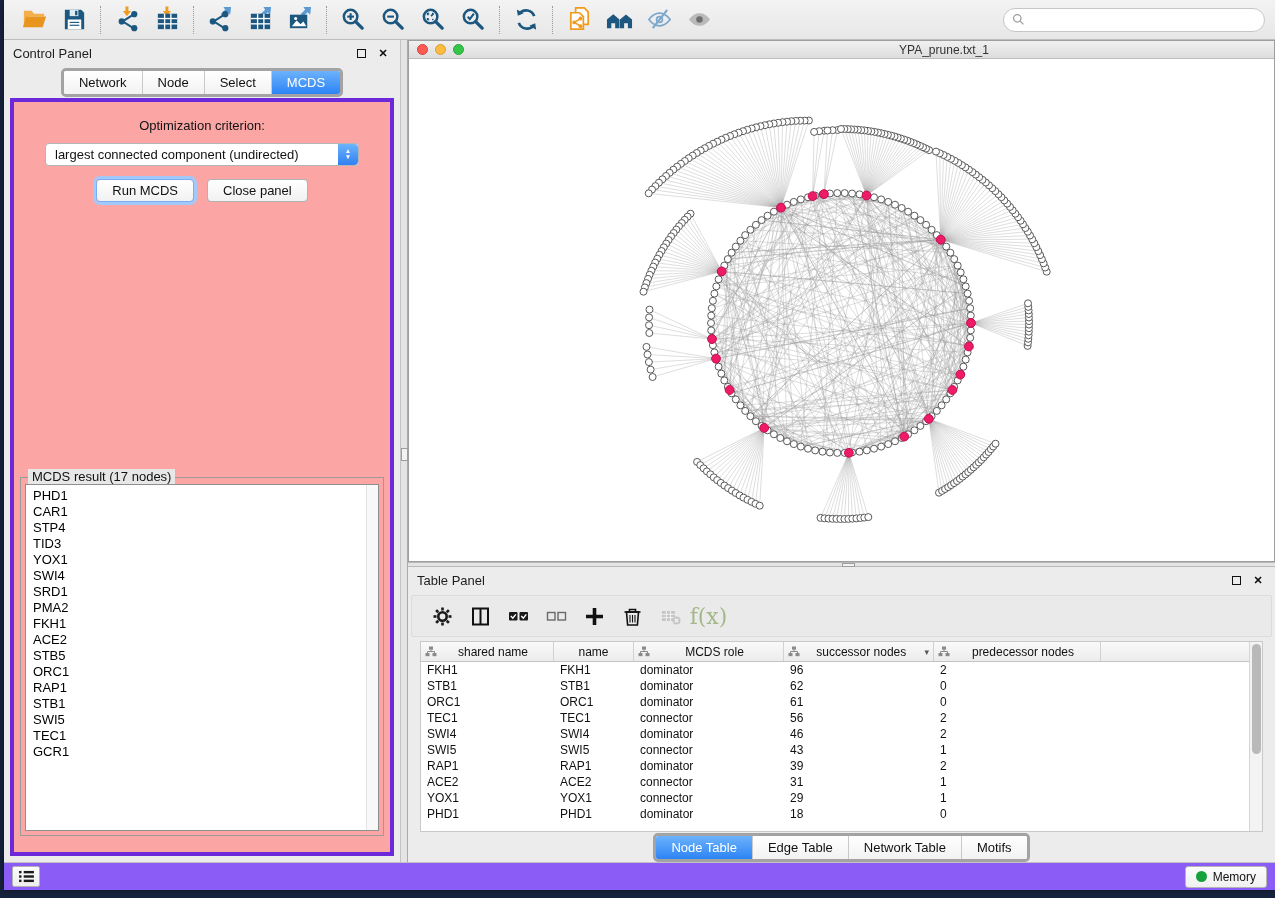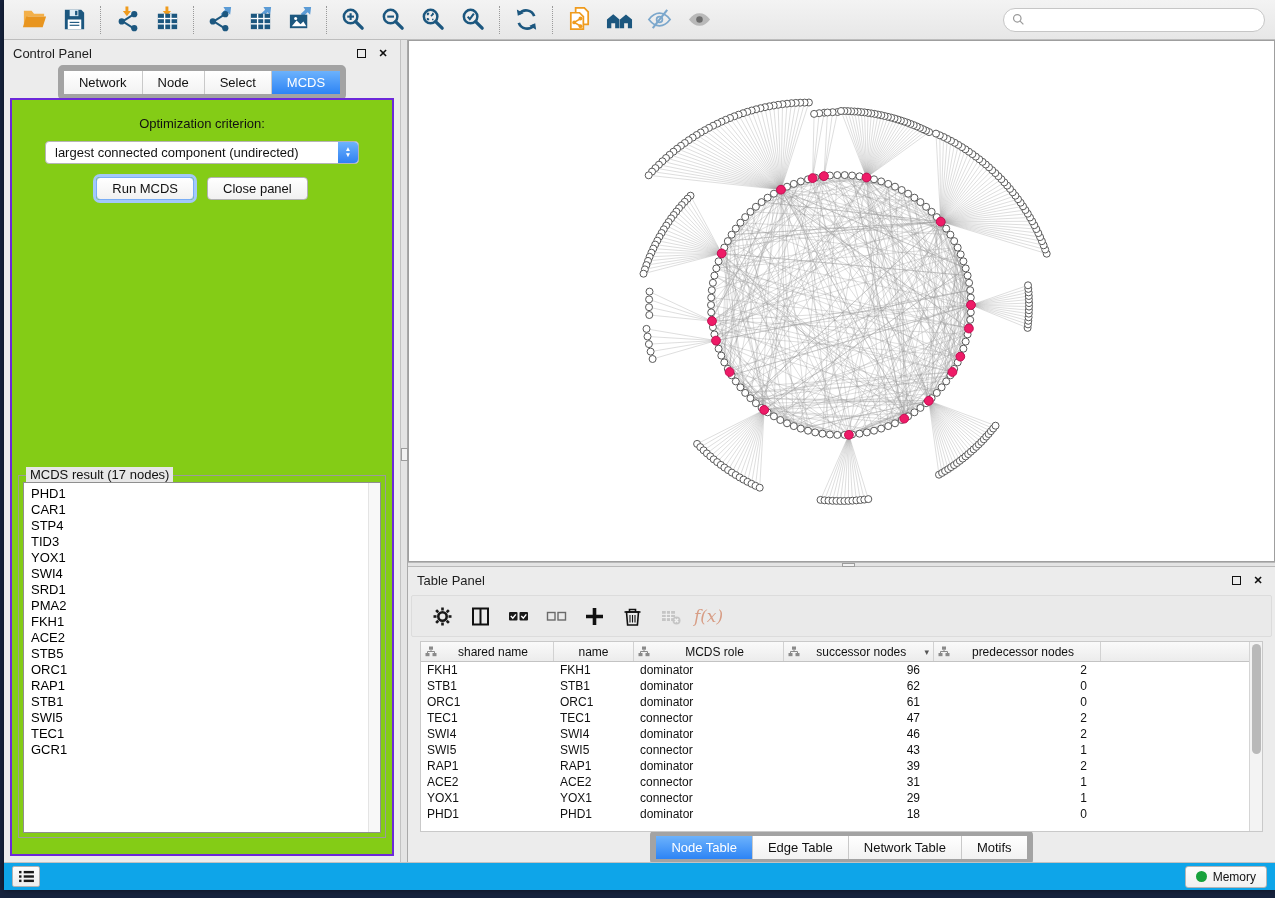--- a/index.html
+++ b/index.html
@@ -23,25 +23,25 @@
   .vsplit { width:8px; background:#e4e4e4; border-left:1px solid #c2c2c2; border-right:1px solid #a9a9a9; position:relative; flex:none; }
   .vsplit .grip { position:absolute; top:408px; left:0; width:7px; height:13px; background:#f2f2f2; border:1px solid #9d9d9d; }
 
   
   .cpanel { width:396px; flex:none; background:#ececec; display:flex; flex-direction:column; }
   .phead { height:26px; display:flex; align-items:center; padding:0 9px; flex:none; }
   .phead .ptitle { font-size:13px; color:#1d1d1d; flex:1; }
   .wicon { width:16px; height:14px; display:flex; align-items:center; justify-content:center; color:#111; font-size:11px; margin-left:6px; cursor:default; }
   .floatbox { width:9px; height:9px; border:1.5px solid #111; }
   .tabrow { height:32px; display:flex; align-items:center; justify-content:center; flex:none; }
-  .segctl { display:inline-flex; background:#fff; border:6px solid #a3a3a3; border-radius:5px; overflow:hidden; }
+  .segctl { display:inline-flex; background:#fff; border:3px solid #a3a3a3; border-radius:5px; overflow:hidden; }
   .seg { padding:4px 15px; font-size:13px; color:#111; border-left:1px solid #c9c9c9; cursor:default; background:linear-gradient(#ffffff,#f2f2f2); }
   .seg:first-child { border-left:none; }
   .seg.active { background:linear-gradient(#6cb2fc,#2d84f5); color:#fff; }
-  .cbody { flex:1; margin:0 6px 6px 6px; background:#84cc16; border:2px solid #6d28d9; display:flex; flex-direction:column; min-height:0; }
+  .cbody { flex:1; margin:0 6px 6px 6px; background:#fca5a5; border:4px solid #6d28d9; display:flex; flex-direction:column; min-height:0; }
   .optlabel { text-align:center; font-size:13px; color:#111; margin-top:16px; }
   .selwrap { position:relative; width:314px; margin:10px auto 0 auto; height:23px; background:#fff; border:1px solid #b5b5b5; border-radius:4px; font-size:13px; color:#111; display:flex; align-items:center; padding:0 26px 0 9px; cursor:default; }
   .stepper { position:absolute; right:0px; top:0px; bottom:0px; width:20px; border-radius:0 4px 4px 0; background:linear-gradient(#6db3fd,#3080f2); display:flex; flex-direction:column; align-items:center; justify-content:center; color:#fff; }
   .stepper span { font-size:6.5px; line-height:6px; }
   .btnrow { display:flex; justify-content:center; gap:13px; margin-top:13px; }
   .btn { font-size:13px; color:#111; background:linear-gradient(#ffffff,#f1f1f1); border:1px solid #b2b2b2; border-radius:4px; padding:3px 15px; }
   .btn.focus { box-shadow:0 0 0 3px #a3c8fa; border-color:#7aaef5; }
   .resultgroup { position:relative; margin:275px 6px 16px 6px; height:368px; border:1px solid #9b9b9b; }
   .grouptitle { position:absolute; top:-9px; left:7px; background:#e7e7e7; padding:0 4px; font-size:13px; color:#111; }
   .listbox { position:absolute; left:4px; right:4px; top:6px; bottom:4px; background:#fff; border:1px solid #8f8f8f; overflow:hidden; }
@@ -63,37 +63,37 @@
 
   .hsplit { height:5px; background:#e4e4e4; border-top:1px solid #b9b9b9; border-bottom:1px solid #b9b9b9; position:relative; flex:none; }
   .hsplit .grip { position:absolute; left:50%; top:0; width:13px; height:4px; background:#f2f2f2; border:1px solid #9d9d9d; }
 
   
   .tpanel { flex:1; background:#ececec; display:flex; flex-direction:column; min-height:0; }
   .ttoolbar { height:42px; margin:2px 3px 0 3px; background:#eaeaea; border:1px solid #dcdcdc; border-radius:2px; display:flex; align-items:center; padding-left:16px; gap:9px; flex:none; }
   .titem { width:29px; height:30px; border:none; background:transparent; display:flex; align-items:center; justify-content:center; padding:0; }
   .titem svg { width:21px; height:21px; }
   .titem.dim { opacity:.45; }
-  .fx { font-family:"DejaVu Serif",serif; font-style:italic; font-size:17px; color:#c2410c; }
+  .fx { font-family:"DejaVu Serif",serif; font-size:22px; color:#4d7c0f; }
   .tablewrap { margin:4px 12px 0 12px; flex:1; background:#fff; border:1px solid #c9c9c9; position:relative; display:flex; flex-direction:column; min-height:0; }
   .thead { height:20px; background:linear-gradient(#fafafa,#ececec); border-bottom:1px solid #c3c3c3; display:flex; flex:none; }
   .th { display:flex; align-items:center; border-right:1px solid #d2d2d2; font-size:12px; color:#111; padding:0 4px; position:relative; }
   .th .lab { flex:1; text-align:center; }
   .th svg { width:12px; height:11px; flex:none; }
   .th .sort { font-size:9px; color:#555; margin-left:2px; }
   .tbody { flex:1; overflow:hidden; position:relative; }
   .tr { display:flex; height:16px; align-items:center; }
   .td { font-size:12px; color:#111; padding:0 6px; white-space:nowrap; overflow:hidden; }
-  .td.num { text-align:right; padding-right:14px; }
+  .td.num { padding-right:14px; }
   .vscroll { position:absolute; right:0; top:0; bottom:0; width:13px; background:#f3f3f3; border-left:1px solid #d5d5d5; }
   .vscroll .thumb { position:absolute; left:1.5px; right:1.5px; top:2px; height:58%; background:#b9b9b9; border-radius:5px; }
   .ttabs { height:30px; display:flex; align-items:center; justify-content:center; flex:none; }
 
   
-  .statusbar { height:28px; background:#0ea5e9; border-top:1px solid #c2c2c2; display:flex; align-items:center; padding:0 8px; flex:none; }
+  .statusbar { height:28px; background:#8b5cf6; border-top:1px solid #c2c2c2; display:flex; align-items:center; padding:0 8px; flex:none; }
   .menu-btn { width:28px; height:21px; background:linear-gradient(#fdfdfd,#ededed); border:1px solid #b2b2b2; border-radius:2px; display:flex; align-items:center; justify-content:center; }
   .menu-btn svg { width:15px; height:13px; }
   .membtn { margin-left:auto; display:flex; align-items:center; gap:6px; background:linear-gradient(#fcfcfc,#f0f0f0); border:1px solid #b5b5b5; border-radius:3px; padding:3px 10px; font-size:12px; color:#111; }
   .memdot { width:11px; height:11px; border-radius:50%; }
 </style>
 </head>
 <body>
 
 <div class="app">
 
@@ -356,20 +356,28 @@
       </div>
     </div>
 
     <div class="vsplit">
         <div class="grip"></div>
       </div>
 
     <div class="rightcol">
 
       <div class="netframe">
+        <div class="nettitle">
+          <div class="lights">
+            <span class="light red"></span>
+            <span class="light yellow"></span>
+            <span class="light green"></span>
+          </div>
+          <span class="ntext">YPA_prune.txt_1</span>
+        </div>
         <div class="netcanvas">
           <svg id="graph" width="865" height="503">
               <path d="M372.0 148.7L318.8 327.9M372.0 148.7L302.8 278.8M372.0 148.7L541.4 334.3M372.0 148.7L384.8 385.1M372.0 148.7L428.3 393.9M372.0 148.7L378.0 382.3M372.0 148.7L302.8 278.8M372.0 148.7L511.4 161.1M372.0 148.7L556.7 227.4M372.0 148.7L457.8 136.6M372.0 148.7L406.2 136.6M372.0 148.7L561.8 271.4M372.0 148.7L399.0 389.7M372.0 148.7L364.9 375.3M372.0 148.7L352.6 161.1M372.0 148.7L428.3 134.1M372.0 148.7L537.2 187.6M372.0 148.7L532.6 346.3M372.0 148.7L505.4 371.3M372.0 148.7L499.1 375.3M372.0 148.7L309.6 220.3M372.0 148.7L413.5 135.3M372.0 148.7L499.1 375.3M372.0 148.7L556.7 227.4M372.0 148.7L443.1 393.5M372.0 148.7L556.7 300.6M372.0 148.7L399.9 61.5M372.0 148.7L395.6 61.6M372.0 148.7L391.2 61.7M372.0 148.7L386.8 61.9M372.0 148.7L382.4 62.2M372.0 148.7L378.0 62.7M372.0 148.7L373.5 63.2M372.0 148.7L369.1 63.8M372.0 148.7L364.7 64.5M372.0 148.7L360.3 65.3M372.0 148.7L355.9 66.2M372.0 148.7L351.5 67.2M372.0 148.7L347.1 68.3M372.0 148.7L342.7 69.5M372.0 148.7L338.3 70.8M372.0 148.7L334.0 72.2M372.0 148.7L329.6 73.7M372.0 148.7L325.3 75.3M372.0 148.7L321.0 77.0M372.0 148.7L316.7 78.8M372.0 148.7L312.5 80.7M372.0 148.7L308.3 82.7M372.0 148.7L304.1 84.7M372.0 148.7L299.9 86.9M372.0 148.7L295.8 89.2M372.0 148.7L291.7 91.5M372.0 148.7L287.7 94.0M372.0 148.7L283.7 96.6M372.0 148.7L279.7 99.2M372.0 148.7L275.8 102.0M372.0 148.7L271.9 104.8M372.0 148.7L268.1 107.7M372.0 148.7L264.4 110.7M372.0 148.7L260.6 113.8M372.0 148.7L257.0 117.0M372.0 148.7L253.4 120.3M372.0 148.7L249.9 123.7M372.0 148.7L246.4 127.1M372.0 148.7L243.0 130.6M372.0 148.7L239.7 134.3M403.6 137.1L472.2 387.6M403.6 137.1L532.6 181.7M403.6 137.1L364.9 152.7M403.6 137.1L352.6 366.9M403.6 137.1L554.4 220.3M403.6 137.1L420.9 134.5M403.6 137.1L302.0 264.0M403.6 137.1L443.1 393.5M403.6 137.1L415.2 71.7M403.6 137.1L410.2 72.2M403.6 137.1L405.1 72.9M415.0 135.1L420.9 134.5M415.0 135.1L302.2 271.4M415.0 135.1L562.0 264.0M415.0 135.1L315.3 321.4M415.0 135.1L309.6 307.7M415.0 135.1L352.6 366.9M415.0 135.1L391.8 387.6M415.0 135.1L505.4 371.3M415.0 135.1L428.6 71.0M415.0 135.1L423.6 71.2M415.0 135.1L418.5 71.5M457.5 136.5L479.2 385.1M457.5 136.5L450.5 135.3M457.5 136.5L492.7 379.0M457.5 136.5L315.3 206.6M457.5 136.5L541.4 334.3M457.5 136.5L517.1 165.8M457.5 136.5L505.4 371.3M457.5 136.5L406.2 136.6M457.5 136.5L561.8 256.6M457.5 136.5L302.8 249.2M457.5 136.5L561.2 249.2M457.5 136.5L511.4 161.1M457.5 136.5L551.7 314.6M457.5 136.5L443.1 134.5M457.5 136.5L378.0 145.7M457.5 136.5L331.4 346.3M457.5 136.5L413.5 392.7M457.5 136.5L318.8 327.9M457.5 136.5L472.2 387.6M457.5 136.5L326.8 340.4M457.5 136.5L336.2 351.9M457.5 136.5L545.2 200.1M457.5 136.5L520.1 91.1M457.5 136.5L517.0 89.6M457.5 136.5L514.0 88.2M457.5 136.5L510.9 86.8M457.5 136.5L507.8 85.4M457.5 136.5L504.7 84.1M457.5 136.5L501.5 82.9M457.5 136.5L498.4 81.7M457.5 136.5L495.2 80.6M457.5 136.5L491.9 79.5M457.5 136.5L488.7 78.5M457.5 136.5L485.5 77.5M457.5 136.5L482.2 76.6M457.5 136.5L478.9 75.8M457.5 136.5L475.6 75.0M457.5 136.5L472.3 74.2M457.5 136.5L469.0 73.6M457.5 136.5L465.7 72.9M457.5 136.5L462.3 72.4M457.5 136.5L459.0 71.9M457.5 136.5L455.6 71.4M457.5 136.5L452.3 71.1M457.5 136.5L448.9 70.7M457.5 136.5L445.5 70.5M457.5 136.5L442.2 70.3M457.5 136.5L438.8 70.1M457.5 136.5L435.4 70.0M457.5 136.5L432.0 70.0M531.7 180.6L420.9 134.5M531.7 180.6L548.7 206.6M531.7 180.6L537.2 340.4M531.7 180.6L560.1 286.2M531.7 180.6L443.1 134.5M531.7 180.6L479.2 385.1M531.7 180.6L457.8 136.6M531.7 180.6L318.8 200.1M531.7 180.6L551.7 213.4M531.7 180.6L561.2 249.2M531.7 180.6L511.4 161.1M531.7 180.6L352.6 161.1M531.7 180.6L305.4 293.4M531.7 180.6L561.8 271.4M531.7 180.6L318.8 200.1M531.7 180.6L341.4 170.8M531.7 180.6L352.6 161.1M531.7 180.6L341.4 357.2M531.7 180.6L322.6 193.7M531.7 180.6L561.2 249.2M531.7 180.6L435.7 393.9M531.7 180.6L315.3 206.6M531.7 180.6L492.7 379.0M531.7 180.6L499.1 152.7M531.7 180.6L378.0 382.3M531.7 180.6L303.9 286.2M531.7 180.6L443.1 393.5M531.7 180.6L341.4 357.2M531.7 180.6L302.8 249.2M531.7 180.6L322.6 193.7M531.7 180.6L637.7 212.7M531.7 180.6L636.2 208.5M531.7 180.6L634.6 204.3M531.7 180.6L632.9 200.2M531.7 180.6L631.1 196.1M531.7 180.6L629.3 192.1M531.7 180.6L627.3 188.1M531.7 180.6L625.3 184.2M531.7 180.6L623.2 180.3M531.7 180.6L621.0 176.5M531.7 180.6L618.8 172.7M531.7 180.6L616.4 169.0M531.7 180.6L614.0 165.3M531.7 180.6L611.6 161.7M531.7 180.6L609.0 158.2M531.7 180.6L606.4 154.7M531.7 180.6L603.7 151.3M531.7 180.6L601.0 147.9M531.7 180.6L598.2 144.6M531.7 180.6L595.3 141.4M531.7 180.6L592.4 138.2M531.7 180.6L589.4 135.2M531.7 180.6L586.3 132.1M531.7 180.6L583.2 129.2M531.7 180.6L580.0 126.3M531.7 180.6L576.8 123.5M531.7 180.6L573.5 120.8M531.7 180.6L570.2 118.2M531.7 180.6L566.8 115.6M531.7 180.6L563.4 113.1M531.7 180.6L559.9 110.7M531.7 180.6L556.4 108.3M531.7 180.6L552.9 106.1M531.7 180.6L549.3 103.9M531.7 180.6L545.7 101.8M531.7 180.6L542.0 99.8M531.7 180.6L538.3 97.9M531.7 180.6L534.6 96.0M531.7 180.6L530.8 94.3M531.7 180.6L527.0 92.6M562.0 264.0L450.5 135.3M562.0 264.0L561.8 256.6M562.0 264.0L371.3 149.0M562.0 264.0L305.4 293.4M562.0 264.0L406.2 136.6M562.0 264.0L561.2 278.8M562.0 264.0L486.0 382.3M562.0 264.0L322.6 334.3M562.0 264.0L541.4 193.7M562.0 264.0L554.4 307.7M562.0 264.0L318.8 327.9M562.0 264.0L322.6 334.3M562.0 264.0L527.8 176.1M562.0 264.0L541.4 193.7M562.0 264.0L492.7 379.0M562.0 264.0L364.9 375.3M562.0 264.0L618.6 286.9M562.0 264.0L619.0 283.4M562.0 264.0L619.3 279.8M562.0 264.0L619.6 276.3M562.0 264.0L619.8 272.7M562.0 264.0L619.9 269.2M562.0 264.0L620.0 265.6M562.0 264.0L620.0 262.1M562.0 264.0L619.9 258.5M562.0 264.0L619.8 255.0M562.0 264.0L619.6 251.4M562.0 264.0L619.3 247.9M562.0 264.0L619.0 244.3M559.9 287.5L305.4 234.6M559.9 287.5L450.5 392.7M559.9 287.5L346.9 362.2M559.9 287.5L517.1 362.2M559.9 287.5L364.9 152.7M559.9 287.5L522.6 170.8M559.9 287.5L307.3 227.4M559.9 287.5L551.7 213.4M559.9 287.5L537.2 340.4M559.9 287.5L364.9 152.7M551.3 315.6L391.8 387.6M551.3 315.6L302.0 264.0M551.3 315.6L551.7 213.4M551.3 315.6L545.2 200.1M551.3 315.6L305.4 293.4M551.3 315.6L309.6 220.3M551.3 315.6L554.4 307.7M551.3 315.6L560.1 241.8M543.4 331.0L554.4 307.7M543.4 331.0L548.7 321.4M543.4 331.0L331.4 346.3M543.4 331.0L336.2 351.9M543.4 331.0L302.8 278.8M543.4 331.0L307.3 227.4M543.4 331.0L302.2 271.4M543.4 331.0L450.5 135.3M519.8 359.8L457.8 136.6M519.8 359.8L541.4 193.7M519.8 359.8L371.3 149.0M519.8 359.8L561.2 278.8M519.8 359.8L341.4 357.2M519.8 359.8L450.5 135.3M519.8 359.8L391.8 387.6M519.8 359.8L406.2 136.6M519.8 359.8L391.8 387.6M519.8 359.8L527.8 351.9M519.8 359.8L428.3 134.1M519.8 359.8L551.7 213.4M519.8 359.8L307.3 300.6M519.8 359.8L443.1 393.5M519.8 359.8L346.9 362.2M519.8 359.8L443.1 134.5M519.8 359.8L443.1 393.5M519.8 359.8L551.7 314.6M519.8 359.8L499.1 152.7M519.8 359.8L560.1 241.8M519.8 359.8L530.0 433.7M519.8 359.8L533.1 431.9M519.8 359.8L536.1 430.0M519.8 359.8L539.2 428.1M519.8 359.8L542.1 426.1M519.8 359.8L545.1 424.1M519.8 359.8L548.0 422.0M519.8 359.8L550.9 419.8M519.8 359.8L553.7 417.6M519.8 359.8L556.5 415.4M519.8 359.8L559.2 413.1M519.8 359.8L561.9 410.7M519.8 359.8L564.6 408.3M519.8 359.8L567.2 405.9M519.8 359.8L569.8 403.4M519.8 359.8L572.3 400.9M519.8 359.8L574.8 398.3M519.8 359.8L577.2 395.6M519.8 359.8L579.6 393.0M519.8 359.8L581.9 390.2M519.8 359.8L584.2 387.5M519.8 359.8L586.5 384.7M495.2 377.6L443.1 134.5M495.2 377.6L492.7 149.0M495.2 377.6L309.6 220.3M495.2 377.6L443.1 134.5M495.2 377.6L443.1 393.5M495.2 377.6L428.3 134.1M495.2 377.6L554.4 220.3M495.2 377.6L479.2 142.9M495.2 377.6L364.9 152.7M495.2 377.6L558.6 234.6M439.9 393.8L479.2 385.1M439.9 393.8L561.8 256.6M439.9 393.8L522.6 357.2M439.9 393.8L551.7 213.4M439.9 393.8L391.8 387.6M439.9 393.8L479.2 142.9M439.9 393.8L450.5 392.7M439.9 393.8L384.8 142.9M439.9 393.8L341.4 170.8M439.9 393.8L307.3 300.6M439.9 393.8L318.8 200.1M439.9 393.8L384.8 385.1M439.9 393.8L406.2 391.4M439.9 393.8L364.9 375.3M439.9 393.8L411.5 458.9M439.9 393.8L415.5 459.3M439.9 393.8L419.5 459.6M439.9 393.8L423.5 459.8M439.9 393.8L427.4 459.9M439.9 393.8L431.4 460.0M439.9 393.8L435.4 460.0M439.9 393.8L439.4 459.9M439.9 393.8L443.4 459.7M439.9 393.8L447.4 459.4M439.9 393.8L451.4 459.0M439.9 393.8L455.3 458.6M439.9 393.8L459.3 458.1M355.2 368.9L322.6 193.7M355.2 368.9L384.8 142.9M355.2 368.9L326.8 340.4M355.2 368.9L465.0 389.7M355.2 368.9L541.4 334.3M355.2 368.9L331.4 181.7M355.2 368.9L556.7 227.4M355.2 368.9L548.7 206.6M355.2 368.9L527.8 351.9M355.2 368.9L309.6 307.7M355.2 368.9L312.3 314.6M355.2 368.9L532.6 346.3M355.2 368.9L486.0 382.3M355.2 368.9L492.7 379.0M355.2 368.9L517.1 362.2M355.2 368.9L556.7 227.4M355.2 368.9L288.1 402.9M355.2 368.9L291.3 406.1M355.2 368.9L294.6 409.3M355.2 368.9L297.9 412.4M355.2 368.9L301.3 415.3M355.2 368.9L304.7 418.3M355.2 368.9L308.2 421.1M355.2 368.9L311.8 423.9M355.2 368.9L315.4 426.5M355.2 368.9L319.1 429.1M355.2 368.9L322.9 431.6M355.2 368.9L326.7 434.0M355.2 368.9L330.6 436.4M355.2 368.9L334.5 438.6M355.2 368.9L338.5 440.8M355.2 368.9L342.5 442.8M355.2 368.9L346.5 444.8M355.2 368.9L350.7 446.7M320.6 331.0L331.4 181.7M320.6 331.0L326.8 187.6M320.6 331.0L558.6 234.6M320.6 331.0L303.9 241.8M320.6 331.0L371.3 379.0M320.6 331.0L331.4 346.3M320.6 331.0L499.1 375.3M320.6 331.0L371.3 379.0M307.0 299.6L364.9 375.3M307.0 299.6L561.2 249.2M307.0 299.6L486.0 382.3M307.0 299.6L312.3 314.6M307.0 299.6L391.8 140.4M307.0 299.6L505.4 156.7M307.0 299.6L499.1 152.7M307.0 299.6L561.2 249.2M307.0 299.6L237.5 287.9M307.0 299.6L238.5 295.5M307.0 299.6L239.9 303.1M307.0 299.6L241.6 310.6M307.0 299.6L243.6 318.0M303.0 280.1L486.0 145.7M303.0 280.1L391.8 387.6M303.0 280.1L548.7 206.6M303.0 280.1L505.4 156.7M303.0 280.1L378.0 382.3M303.0 280.1L522.6 170.8M303.0 280.1L492.7 149.0M303.0 280.1L562.0 264.0M303.0 280.1L240.5 250.6M303.0 280.1L240.1 258.4M303.0 280.1L240.0 266.2M303.0 280.1L240.3 274.0M312.7 212.4L511.4 161.1M312.7 212.4L499.1 375.3M312.7 212.4L428.3 393.9M312.7 212.4L358.6 156.7M312.7 212.4L341.4 170.8M312.7 212.4L378.0 382.3M312.7 212.4L341.4 170.8M312.7 212.4L336.2 351.9M312.7 212.4L486.0 382.3M312.7 212.4L364.9 375.3M312.7 212.4L322.6 193.7M312.7 212.4L562.0 264.0M312.7 212.4L558.6 234.6M312.7 212.4L558.6 234.6M312.7 212.4L281.5 154.7M312.7 212.4L278.6 157.7M312.7 212.4L275.7 160.8M312.7 212.4L272.8 164.0M312.7 212.4L270.0 167.2M312.7 212.4L267.3 170.6M312.7 212.4L264.7 174.0M312.7 212.4L262.1 177.4M312.7 212.4L259.6 181.0M312.7 212.4L257.2 184.6M312.7 212.4L254.8 188.3M312.7 212.4L252.6 192.0M312.7 212.4L250.4 195.8M312.7 212.4L248.3 199.7M312.7 212.4L246.2 203.6M312.7 212.4L244.3 207.6M312.7 212.4L242.4 211.7M312.7 212.4L240.6 215.8M312.7 212.4L239.0 219.9M312.7 212.4L237.4 224.1M312.7 212.4L235.9 228.4M312.7 212.4L234.5 232.7M358.6 156.7L302.8 278.8M492.7 149.0L428.3 393.9M378.0 382.3L336.2 176.1M541.4 193.7L413.5 135.3M318.8 200.1L406.2 391.4M505.4 156.7L346.9 362.2M505.4 371.3L312.3 213.4M522.6 357.2L527.8 176.1M384.8 385.1L537.2 187.6M558.6 293.4L302.8 278.8M420.9 393.5L391.8 140.4M315.3 321.4L391.8 387.6M556.7 300.6L551.7 213.4M551.7 213.4L303.9 286.2M391.8 140.4L358.6 156.7M479.2 142.9L336.2 351.9M492.7 149.0L428.3 134.1M315.3 321.4L318.8 200.1M443.1 134.5L307.3 227.4M307.3 227.4L537.2 187.6M352.6 366.9L413.5 392.7M486.0 382.3L556.7 227.4M511.4 366.9L517.1 362.2M413.5 392.7L358.6 371.3M331.4 181.7L541.4 193.7M537.2 340.4L336.2 351.9M560.1 286.2L435.7 134.1M358.6 371.3L315.3 206.6M551.7 314.6L486.0 382.3M331.4 346.3L554.4 220.3M346.9 362.2L558.6 293.4M558.6 234.6L505.4 156.7M341.4 357.2L541.4 193.7M548.7 321.4L420.9 134.5M358.6 371.3L303.9 286.2M371.3 379.0L309.6 307.7M472.2 140.4L486.0 145.7M341.4 357.2L318.8 327.9M336.2 351.9L428.3 393.9M406.2 391.4L541.4 334.3M556.7 300.6L517.1 165.8M548.7 321.4L492.7 149.0M561.2 278.8L522.6 170.8M511.4 366.9L331.4 181.7M435.7 134.1L561.2 249.2M391.8 140.4L305.4 293.4M548.7 321.4L378.0 145.7M358.6 156.7L384.8 142.9M322.6 193.7L391.8 140.4M554.4 220.3L326.8 187.6M428.3 134.1L413.5 392.7M443.1 393.5L537.2 340.4M479.2 142.9L399.0 138.3M413.5 135.3L435.7 134.1M499.1 375.3L486.0 145.7M435.7 134.1L558.6 293.4M435.7 134.1L336.2 176.1M517.1 362.2L341.4 357.2M346.9 165.8L322.6 334.3M554.4 307.7L443.1 134.5M371.3 379.0L522.6 170.8M443.1 393.5L315.3 321.4M561.8 256.6L479.2 385.1M532.6 181.7L492.7 149.0M486.0 382.3L522.6 357.2M541.4 193.7L560.1 286.2M364.9 152.7L352.6 366.9M326.8 340.4L364.9 152.7M352.6 161.1L309.6 220.3M522.6 170.8L548.7 321.4M472.2 387.6L558.6 234.6M315.3 321.4L378.0 145.7M479.2 142.9L420.9 393.5M371.3 149.0L341.4 357.2M428.3 393.9L511.4 366.9M341.4 357.2L541.4 334.3M560.1 286.2L302.2 256.6M527.8 351.9L505.4 156.7M556.7 227.4L384.8 142.9M378.0 145.7L336.2 176.1M548.7 206.6L450.5 392.7M305.4 234.6L511.4 366.9M511.4 366.9L457.8 391.4M522.6 357.2L561.8 256.6M371.3 149.0L554.4 307.7M457.8 391.4L406.2 136.6M527.8 351.9L305.4 234.6M307.3 227.4L322.6 193.7M561.8 256.6L346.9 362.2M399.0 389.7L331.4 181.7M371.3 379.0L443.1 393.5M517.1 362.2L532.6 181.7M322.6 193.7L315.3 321.4M522.6 357.2L399.0 138.3M545.2 200.1L545.2 327.9M556.7 300.6L492.7 379.0M371.3 379.0L541.4 193.7M346.9 165.8L384.8 142.9M541.4 334.3L548.7 321.4M556.7 300.6L371.3 379.0M371.3 149.0L435.7 134.1M364.9 152.7L537.2 187.6M322.6 334.3L413.5 392.7M561.8 271.4L331.4 181.7M556.7 227.4L537.2 340.4M465.0 389.7L378.0 145.7M561.8 271.4L511.4 366.9M312.3 314.6L318.8 200.1M302.0 264.0L492.7 149.0M499.1 152.7L556.7 300.6M406.2 136.6L315.3 206.6M406.2 136.6L548.7 321.4M554.4 307.7L384.8 385.1M336.2 351.9L315.3 206.6M302.8 278.8L505.4 371.3M352.6 161.1L472.2 140.4M307.3 227.4L548.7 206.6M305.4 234.6L315.3 206.6M511.4 161.1L486.0 145.7M352.6 161.1L399.0 138.3M443.1 134.5L541.4 193.7M479.2 142.9L499.1 375.3M562.0 264.0L457.8 136.6M548.7 321.4L318.8 200.1M499.1 375.3L309.6 220.3M428.3 393.9L435.7 393.9M428.3 134.1L541.4 334.3M492.7 379.0L435.7 393.9M307.3 300.6L346.9 362.2M303.9 286.2L527.8 351.9M435.7 393.9L505.4 371.3M486.0 382.3L413.5 135.3M486.0 145.7L413.5 135.3M505.4 156.7L545.2 327.9M545.2 327.9L492.7 149.0M305.4 293.4L561.2 249.2M307.3 227.4L479.2 142.9M371.3 379.0L505.4 371.3M443.1 393.5L391.8 387.6M558.6 234.6L499.1 152.7M548.7 206.6L537.2 340.4M435.7 393.9L336.2 176.1M548.7 321.4L517.1 362.2M312.3 314.6L358.6 156.7M537.2 340.4L562.0 264.0M511.4 366.9L435.7 393.9M450.5 392.7L486.0 382.3M303.9 286.2L303.9 241.8M322.6 334.3L391.8 387.6M352.6 366.9L428.3 393.9" fill="none" stroke="#9a9a9a" stroke-width="0.65" stroke-opacity="0.5"></path>
               <circle cx="399.9" cy="61.5" r="3.5" fill="#fff" stroke="#5a5a5a" stroke-width="1"></circle>
               <circle cx="395.6" cy="61.6" r="3.5" fill="#fff" stroke="#5a5a5a" stroke-width="1"></circle>
               <circle cx="391.2" cy="61.7" r="3.5" fill="#fff" stroke="#5a5a5a" stroke-width="1"></circle>
               <circle cx="386.8" cy="61.9" r="3.5" fill="#fff" stroke="#5a5a5a" stroke-width="1"></circle>
               <circle cx="382.4" cy="62.2" r="3.5" fill="#fff" stroke="#5a5a5a" stroke-width="1"></circle>
               <circle cx="378.0" cy="62.7" r="3.5" fill="#fff" stroke="#5a5a5a" stroke-width="1"></circle>
               <circle cx="373.5" cy="63.2" r="3.5" fill="#fff" stroke="#5a5a5a" stroke-width="1"></circle>
@@ -879,21 +887,21 @@
                 <div class="td" style="width: 133px;">ORC1</div>
                 <div class="td" style="width: 80px;">ORC1</div>
                 <div class="td" style="width: 150px;">dominator</div>
                 <div class="td num" style="width: 150px;">61</div>
                 <div class="td num" style="width: 167px;">0</div>
               </div>
               <div class="tr">
                 <div class="td" style="width: 133px;">TEC1</div>
                 <div class="td" style="width: 80px;">TEC1</div>
                 <div class="td" style="width: 150px;">connector</div>
-                <div class="td num" style="width: 150px;">47</div>
+                <div class="td num" style="width: 150px;">56</div>
                 <div class="td num" style="width: 167px;">2</div>
               </div>
               <div class="tr">
                 <div class="td" style="width: 133px;">SWI4</div>
                 <div class="td" style="width: 80px;">SWI4</div>
                 <div class="td" style="width: 150px;">dominator</div>
                 <div class="td num" style="width: 150px;">46</div>
                 <div class="td num" style="width: 167px;">2</div>
               </div>
               <div class="tr">

